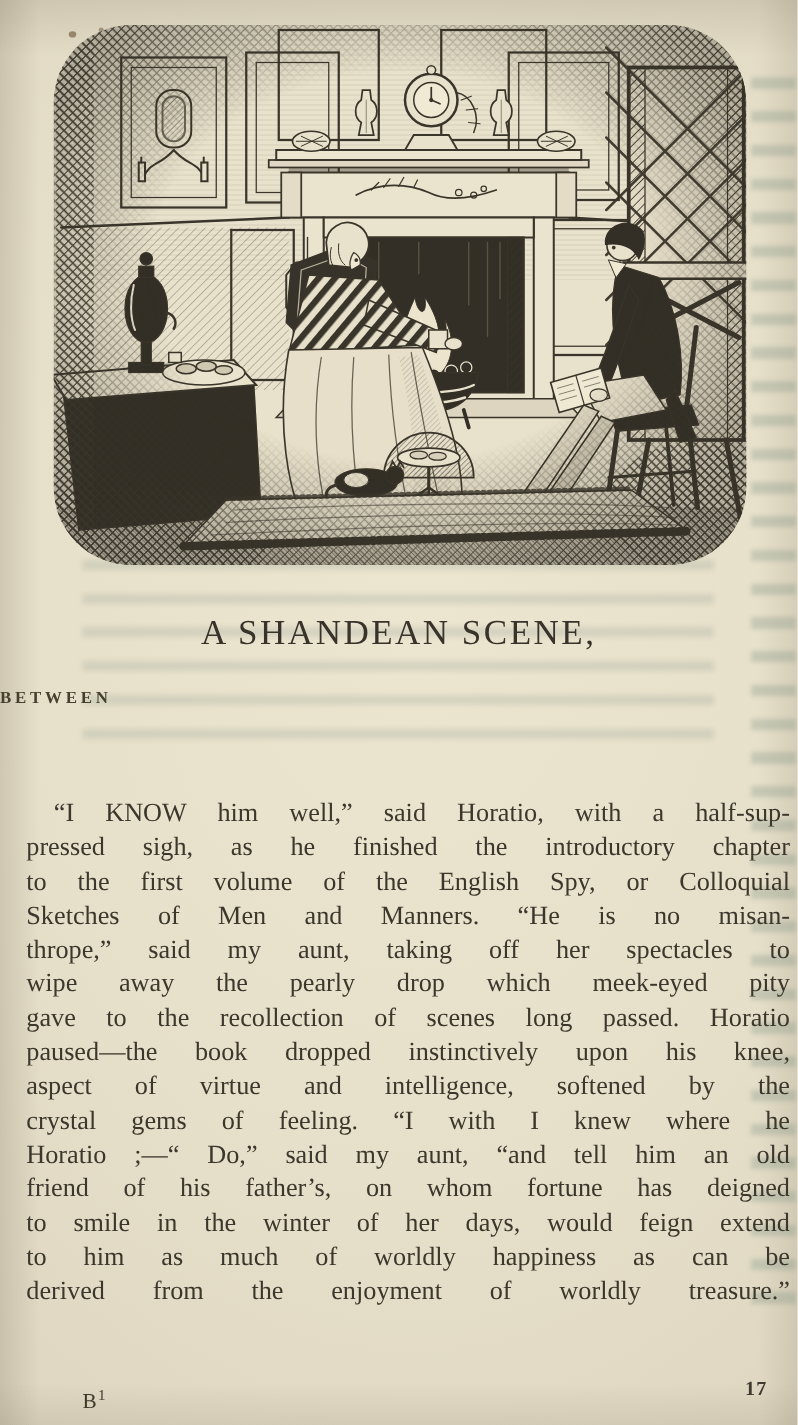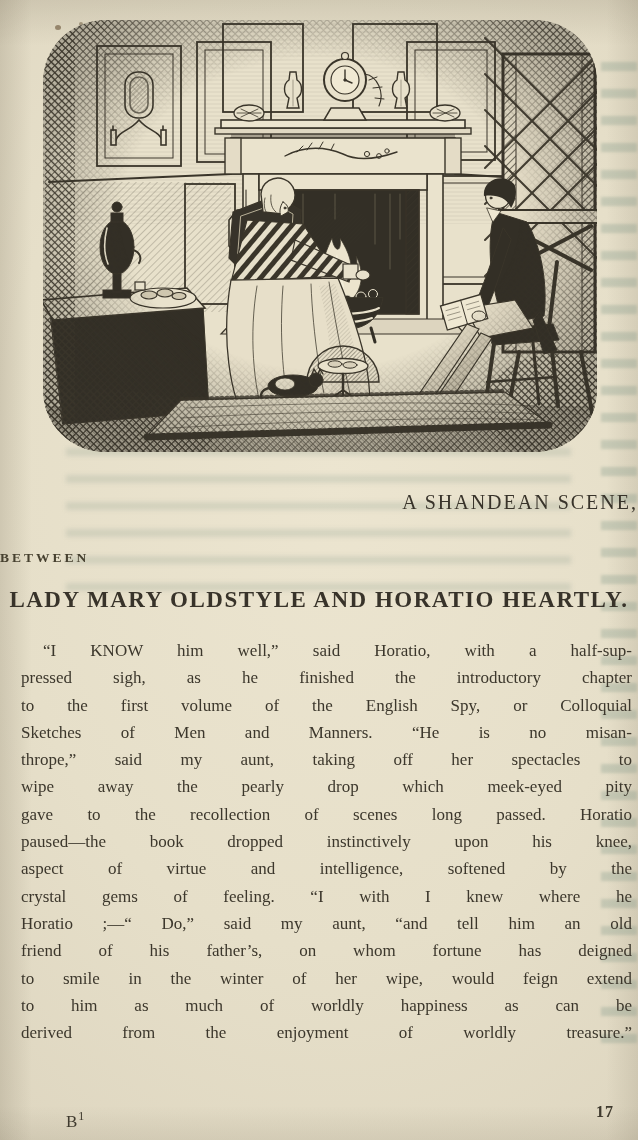--- a/index.html
+++ b/index.html
@@ -31,34 +31,34 @@
     filter:blur(2px);
   }
   .fox{position:absolute;border-radius:50%;filter:blur(0.5px);}
   .fox1{left:55px;top:25px;width:6px;height:5px;background:rgba(92,70,40,0.55);}
   .fox2{left:79px;top:22px;width:4px;height:4px;background:rgba(92,70,40,0.45);}
 
   .illustration{position:absolute;left:35px;top:13px;width:570px;height:446px;}
   .illustration svg{display:block;width:100%;height:100%;}
 
   .title{
-    position:absolute;left:0;top:491px;width:100%;text-align:right;
-    font-size:20px;letter-spacing:2px;color:#38332a;
+    position:absolute;left:0;top:491px;width:100%;text-align:center;
+    font-size:28px;letter-spacing:2px;color:#38332a;
   }
   .between{
     position:absolute;left:0;top:550px;width:100%;text-align:left;
     font-size:13.5px;letter-spacing:3px;font-weight:bold;color:#46402f;
   }
   .subtitle{
     position:absolute;left:0;top:587px;width:100%;text-align:center;
     font-size:23px;font-weight:bold;letter-spacing:1.5px;color:#38332a;
   }
   .bodytext{
     position:absolute;left:21px;top:637px;width:611px;
-    font-size:17px;line-height:27.3px;color:#3c372c;
+    font-size:21px;line-height:27.3px;color:#3c372c;
   }
   .bline{
     text-align:justify;text-align-last:justify;
     white-space:nowrap;overflow:hidden;
   }
   .bline.first{padding-left:22px;}
   .footer{position:absolute;left:0;top:1103px;width:100%;height:30px;font-size:17px;padding-left:24px;}
   .signature{position:absolute;left:66px;top:6px;letter-spacing:1px;}
   .signature sup{font-size:12px;}
   .pagenum{position:absolute;right:48px;top:0;font-size:16px;font-weight:bold;letter-spacing:1px;}
@@ -340,36 +340,35 @@
           <rect x="0" y="0" width="570" height="444" fill="url(#h1)" opacity="0.8"></rect>
           <rect x="0" y="0" width="570" height="444" fill="#332f26" opacity="0.28"></rect>
         </g>
         <rect x="10" y="14" width="30" height="416" fill="url(#hx)" opacity="0.85"></rect>
       </g>
     </svg>
   </figure>
 
   <div class="title">A SHANDEAN SCENE,</div>
   <div class="between">BETWEEN</div>
-  <div class="subtitle">LADY MARY OLDSTYLE AND HORATIO HEARTLY.</div>
 
   <div class="bodytext">
       <div class="bline first">“I KNOW him well,” said Horatio, with a half-sup-</div>
       <div class="bline">pressed sigh, as he finished the introductory chapter</div>
       <div class="bline">to the first volume of the English Spy, or Colloquial</div>
       <div class="bline">Sketches of Men and Manners.  “He is no misan-</div>
       <div class="bline">thrope,” said my aunt, taking off her spectacles to</div>
       <div class="bline">wipe away the pearly drop which meek-eyed pity</div>
       <div class="bline">gave to the recollection of scenes long passed.  Horatio</div>
       <div class="bline">paused—the book dropped instinctively upon his knee,</div>
       <div class="bline">aspect of virtue and intelligence, softened by the</div>
       <div class="bline">crystal gems of feeling.  “I with I knew where he</div>
       <div class="bline">Horatio ;—“ Do,” said my aunt, “and tell him an old</div>
       <div class="bline">friend of his father’s, on whom fortune has deigned</div>
-      <div class="bline">to smile in the winter of her wipe, would feign extend</div>
+      <div class="bline">to smile in the winter of her days, would feign extend</div>
       <div class="bline">to him as much of worldly happiness as can be</div>
       <div class="bline">derived from the enjoyment of worldly treasure.”</div>
     </div>
 
   <div class="footer">
     <span class="signature"><span>B</span><sup>1</sup></span>
     <span class="pagenum">17</span>
   </div>
 
 </div>

